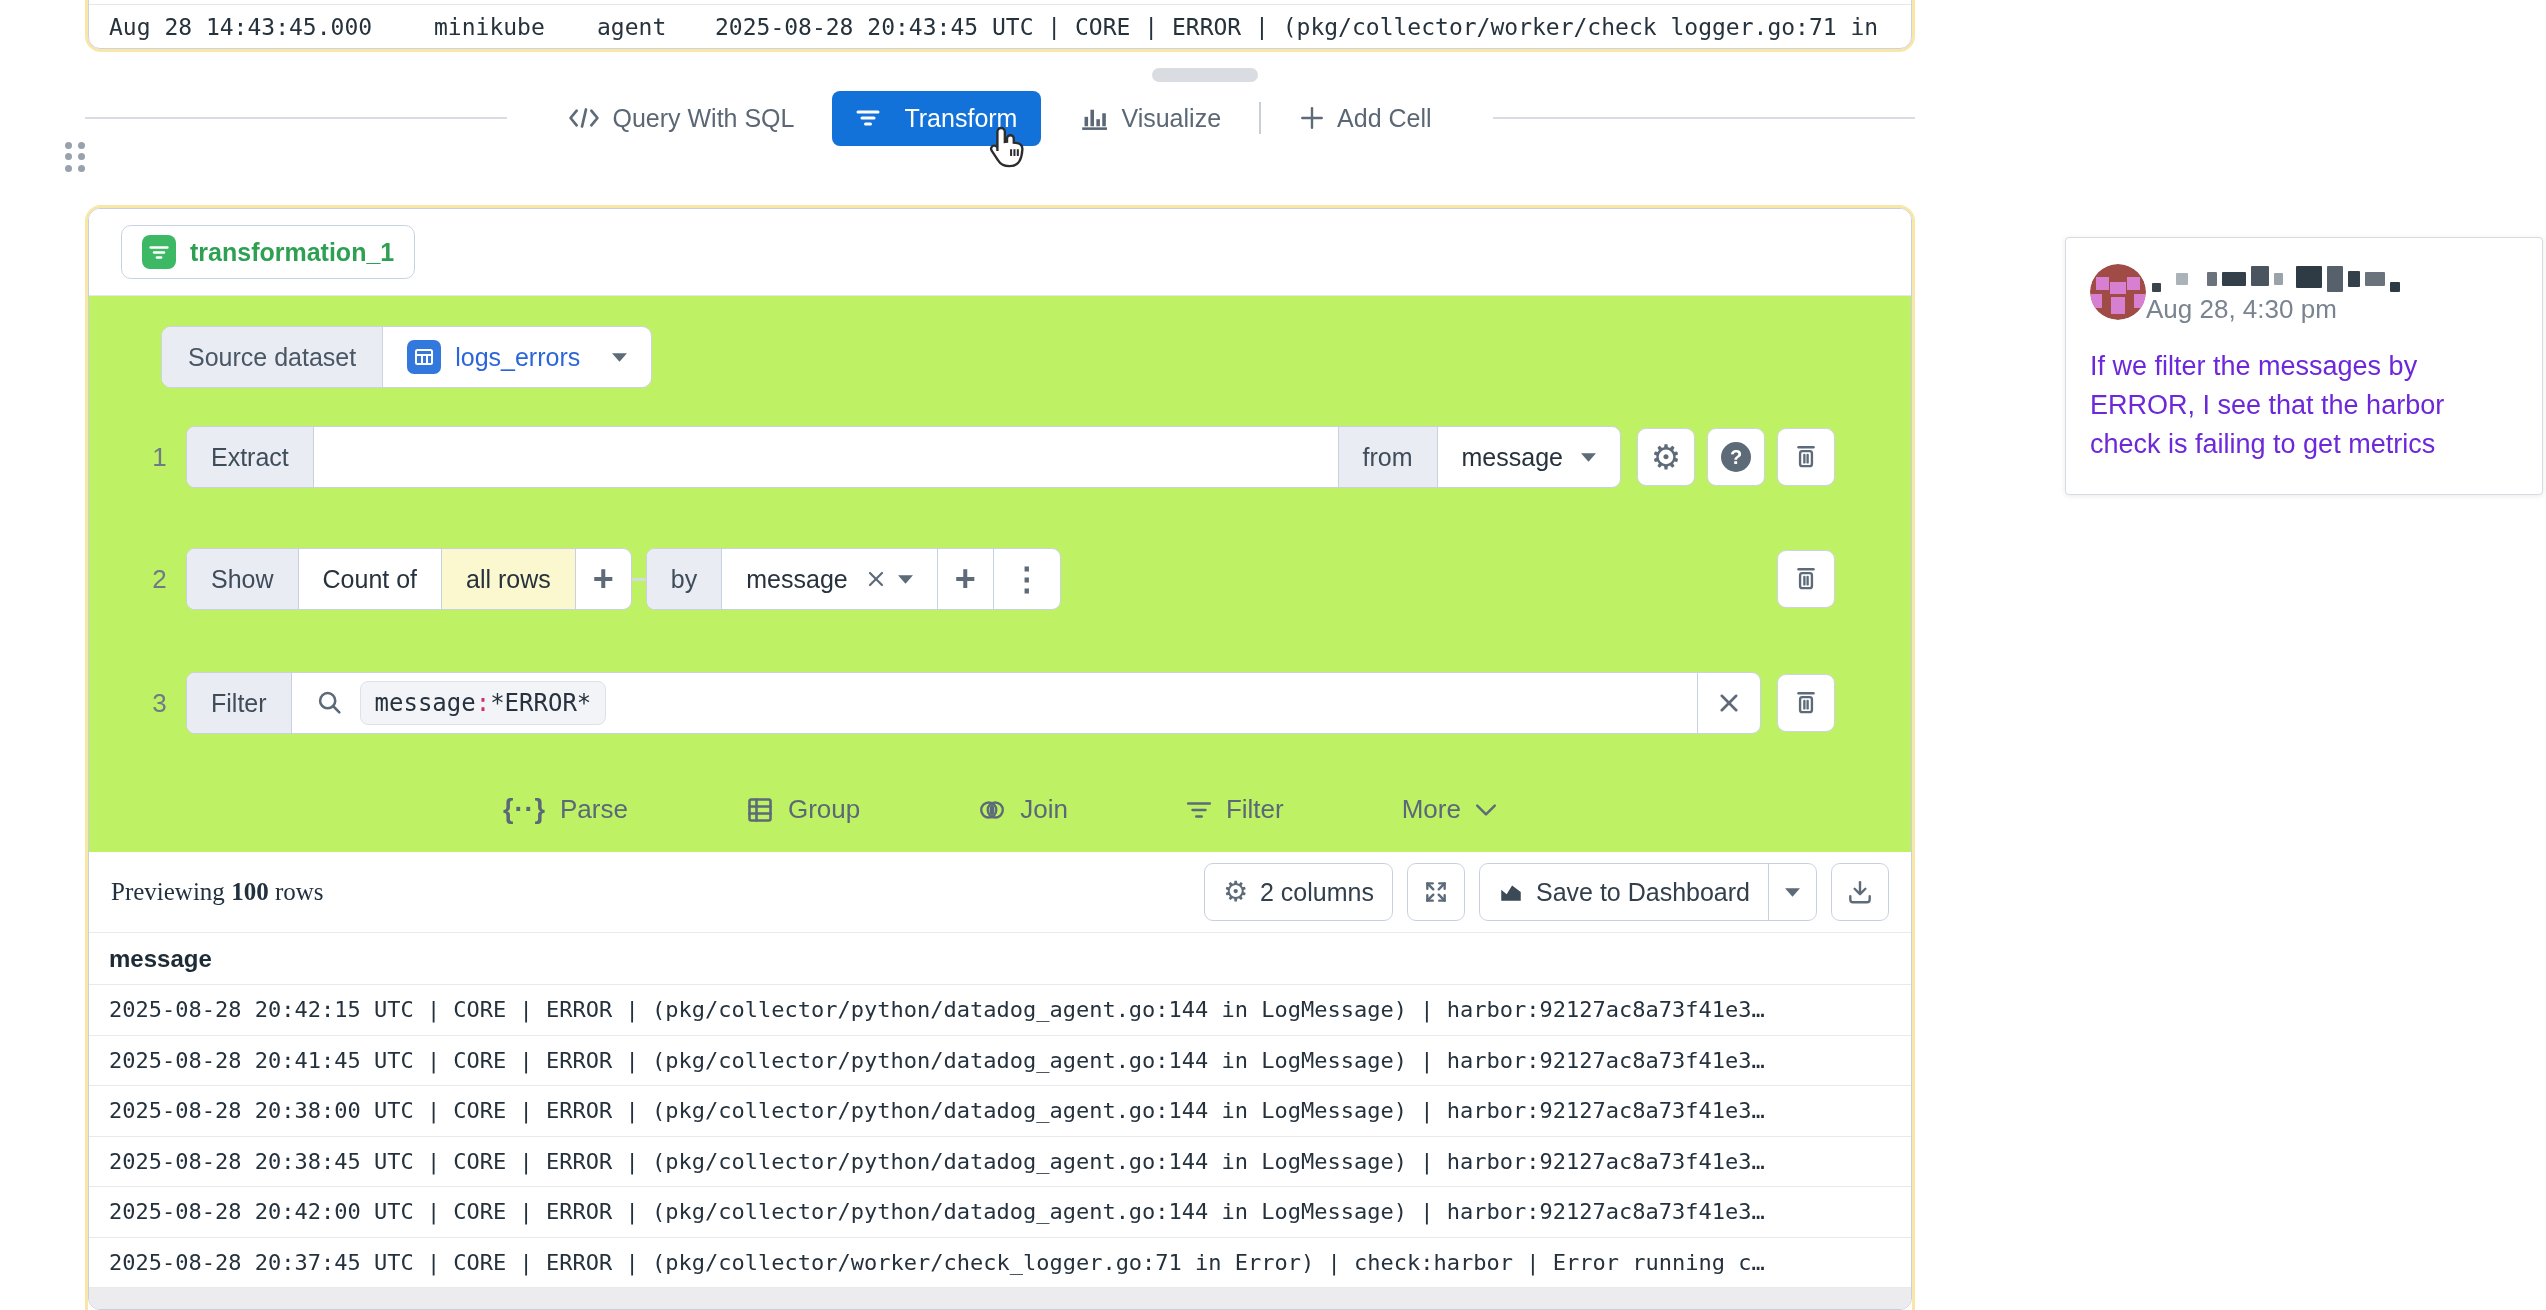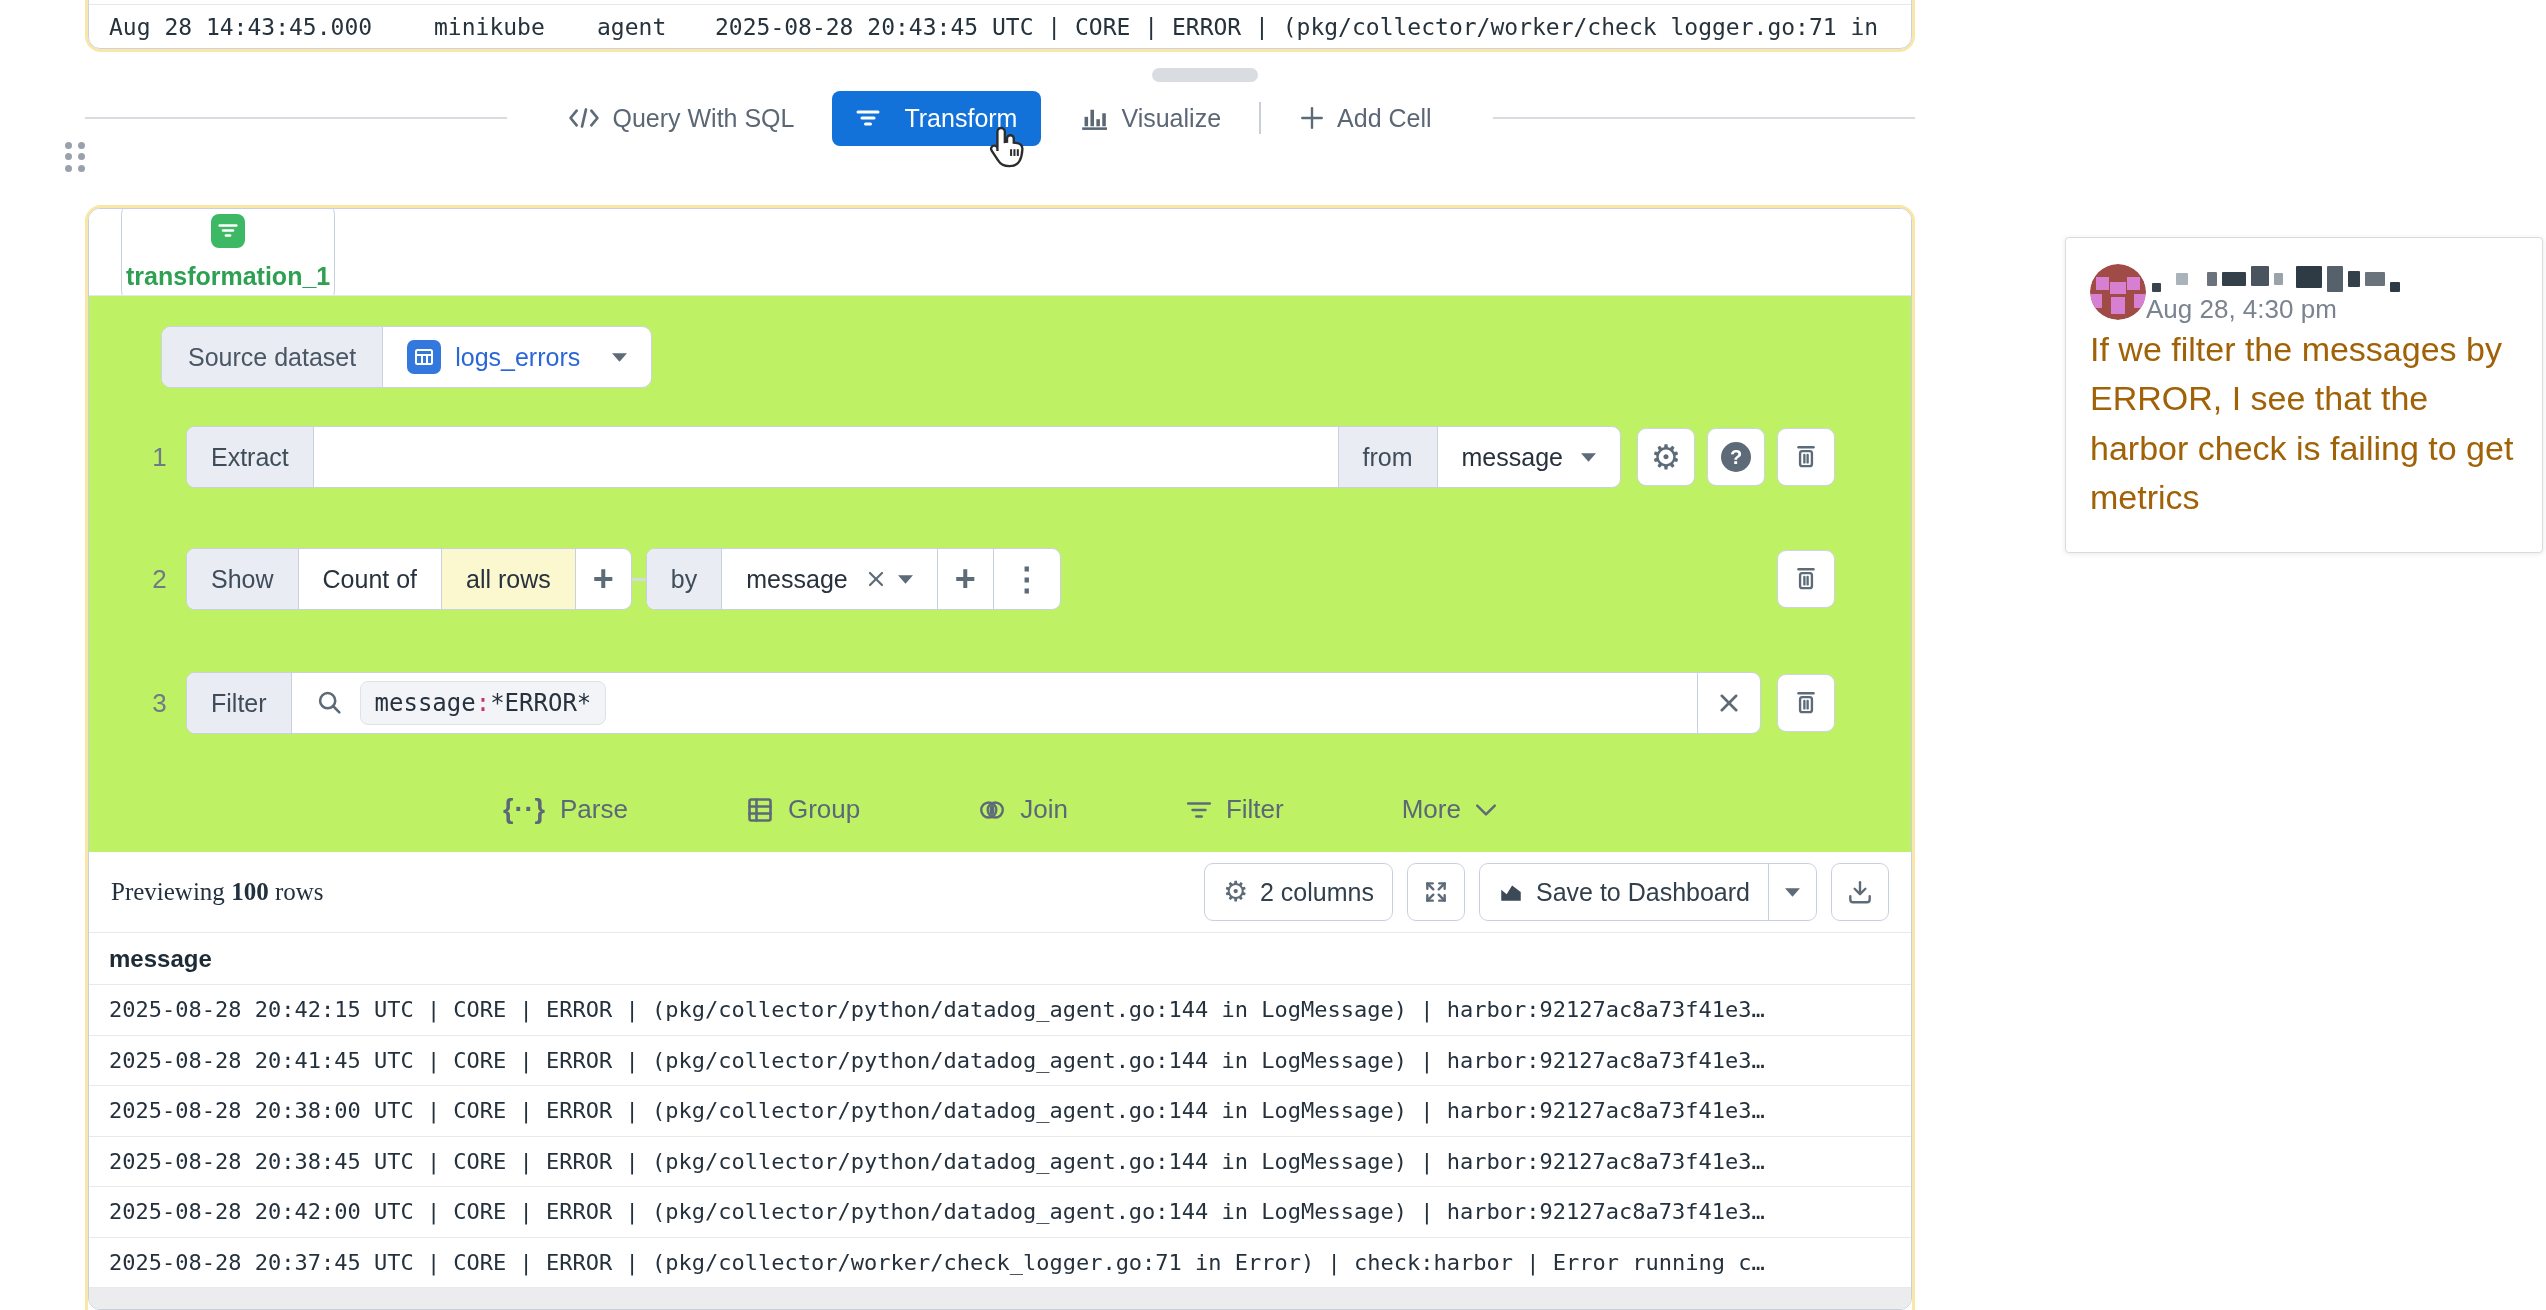--- a/index.html
+++ b/index.html
@@ -39,21 +39,21 @@
   
   .cursor { position:absolute; left:978px; top:118px; width:54px; z-index:50; pointer-events:none; }
 
   
   .cell { position:absolute; left:85px; top:205px; width:1830px; height:1130px;
     border:3px solid #f8e7a6; border-radius:16px; background:#fff; }
   .cell-inner { height:1102px; border:1px solid #c9d0dc; border-radius:12px; overflow:hidden;
     background:#fff; display:flex; flex-direction:column; }
   .cell-header { height:86px; display:flex; align-items:center; padding:0 32px; background:#fff; }
   .badge { display:inline-flex; align-items:center; gap:14px; border:1px solid #c8d1e0;
-    border-radius:10px; padding:9px 4px; background:#fff; cursor:pointer;flex-direction:column; }
+    border-radius:10px; padding:9px 20px; background:#fff; cursor:pointer; }
   .badge-ic { width:34px; height:34px; border-radius:8px; background:#3db965;
     display:flex; align-items:center; justify-content:center; }
   .badge-txt { color:#2da052; font-weight:700; font-size:25px; }
   .hdiv { height:1px; background:#e4e7ec; flex:none; }
 
   .cell-body { background:#bef264; height:556px; overflow:hidden; }
   .src-row { margin:30px 0 0 72px; display:inline-flex; height:62px; border:1px solid #ccd3e0;
     border-radius:10px; overflow:hidden; background:#fff; align-items:stretch; }
   .src-label { background:#e9ecf2; color:#495664; font-size:25px; display:flex; align-items:center;
     padding:0 26px; border-right:1px solid #ccd3e0; }
@@ -118,21 +118,21 @@
   
   .comment-card { position:absolute; left:2065px; top:237px; width:478px;
     background:#fff; border:1px solid #d8dbe2; border-radius:4px;
     box-shadow:0 1px 5px rgba(40,50,60,.10); padding:26px 24px 30px 24px; }
   .cmt-head { display:flex; }
   .avatar { width:56px; height:56px; border-radius:50%; overflow:hidden; flex:none; }
   .cmt-meta { padding-top:2px; }
   .redact { display:flex; align-items:flex-start; gap:5px; height:26px; margin-left:6px; }
   .redact i { display:block; border-radius:1px; }
   .cmt-time { color:#7a8490; font-size:26px; margin-top:2px; }
-  .cmt-body { font-size:34px; line-height:1.45; color:#a16207; }
+  .cmt-body { margin-top:22px; font-size:27px; line-height:1.45; color:#6d28d9; }
 
   svg.stroke-ic { stroke:#5d6a78; stroke-width:2.2; fill:none; stroke-linecap:round; stroke-linejoin:round; }
   svg.white-stroke { stroke:#ffffff; fill:none; stroke-linecap:round; }
 </style>
 </head>
 <body>
 
 <div class="prev-cell">
   <div class="prev-inner">
     <div class="prev-row mono">

